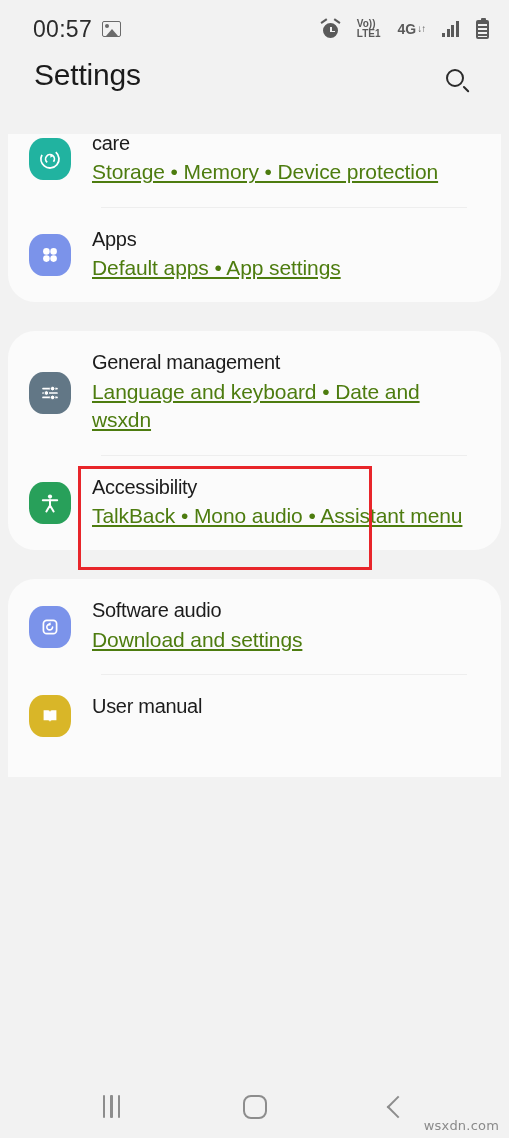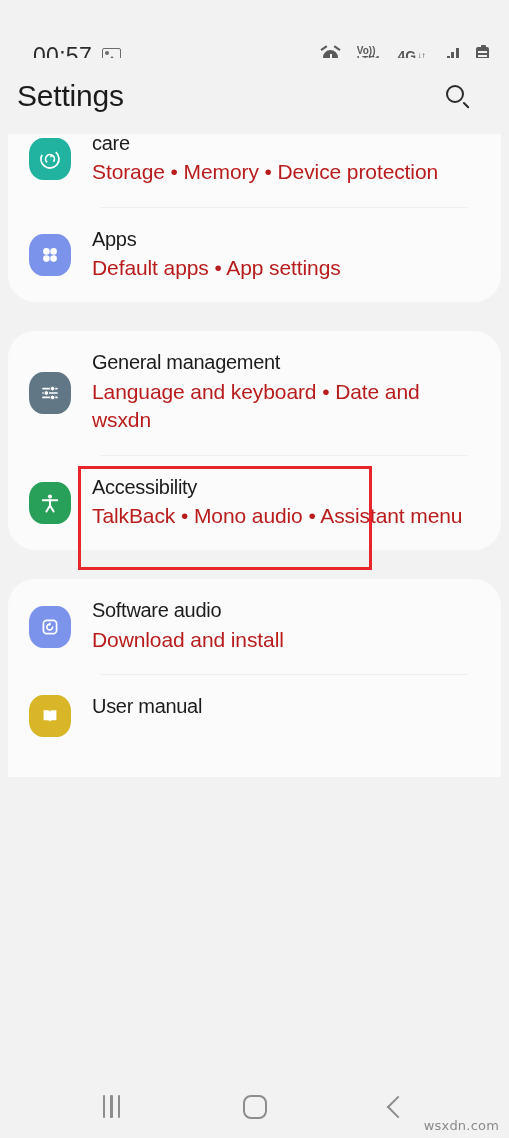--- a/index.html
+++ b/index.html
@@ -8,21 +8,21 @@
     background:#f2f2f2;
     font-family:"Liberation Sans", sans-serif;
     overflow:hidden;
   }
   .phone { position:relative; width:509px; height:1138px; background:#f2f2f2; }
 
   
   .statusbar {
     position:absolute; top:0; left:0; right:0; height:58px;
     display:flex; align-items:center; justify-content:space-between;
-    padding:0 20px 0 33px; background:#f2f2f2;margin-top:27px;
+    padding:0 20px 0 33px; background:#f2f2f2;
   }
   .sb-left { display:flex; align-items:center; gap:10px; }
   .sb-clock { font-size:23px; color:#2b2b2b; letter-spacing:.3px; font-weight:400; }
   .sb-right { display:flex; align-items:center; gap:17px; }
 
   .ico-photo { width:19px; height:16px; border:1.8px solid #6b6b6b; border-radius:2px;
                position:relative; overflow:hidden; }
   .ico-photo:before { content:""; position:absolute; width:4px; height:4px; border-radius:50%;
                       background:#6b6b6b; left:2px; top:2px; }
   .ico-photo:after { content:""; position:absolute; width:0; height:0; bottom:0; left:3px;
@@ -56,43 +56,43 @@
 
   .ico-batt { width:13px; height:19px; border:2px solid #5a5a5a; border-radius:2px;
               position:relative; background:
                 repeating-linear-gradient(to bottom,#5a5a5a 0 2px,#f2f2f2 2px 4px); }
   .ico-batt:before { content:""; position:absolute; top:-4px; left:3px; width:5px; height:3px;
                      background:#5a5a5a; border-radius:1px 1px 0 0; }
 
   
   .titlebar {
     position:absolute; top:58px; left:0; right:0; height:76px;
-    display:flex; align-items:center; justify-content:space-between;
-    padding:0 30px 0 17px; background:#f2f2f2;
+    display:flex; align-items:flex-start; justify-content:space-between;
+    padding:0 30px 0 34px; background:#f2f2f2;
   }
   .title { font-size:30px; color:#1b1b1b; font-weight:400; letter-spacing:-.2px; }
   .search-btn { width:44px; height:44px; display:flex; align-items:center; justify-content:center; }
   .ico-search { width:23px; height:23px; position:relative; }
   .ico-search .ring { position:absolute; width:18px; height:18px; border:2.4px solid #2b2b2b;
                       border-radius:50%; top:0; left:0; }
   .ico-search .handle { position:absolute; width:2.4px; height:8px; background:#2b2b2b;
                         right:1px; bottom:-1px; transform:rotate(-45deg); border-radius:2px; }
 
   
   .list { position:absolute; top:134px; left:0; right:0; bottom:63px; overflow:hidden; }
   .card { background:#fbfbfb; border-radius:27px; margin:0 8px 29px 8px; }
   .card.clipped-top { border-top-left-radius:0; border-top-right-radius:0; margin-top:0; }
   .card.clipped-bot { border-bottom-left-radius:0; border-bottom-right-radius:0; margin-bottom:0; }
 
   .row { display:flex; padding:0 16px 0 0; position:relative; }
   .row-inner { display:flex; flex:1; padding:20px 0 20px 0; }
   .icon-wrap { width:84px; flex:0 0 84px; display:flex; align-items:center; justify-content:center; }
   .row-text { flex:1; padding-right:14px; }
   .row-title { font-size:20px; line-height:1.17; color:#1c1c1c; font-weight:400; letter-spacing:-.3px; }
-  .row-sub { font-size:21px; line-height:1.35; color:#b91c1c; margin-top:3px; letter-spacing:-.1px; }
+  .row-sub { font-size:21px; line-height:1.35; color:#4d7c0f; margin-top:3px; letter-spacing:-.1px;text-decoration:underline; }
   .divider { height:1px; background:#eeeeee; margin-left:93px; margin-right:34px; }
 
   
   .sq { width:42px; height:42px; border-radius:14px/16px; position:relative;
         display:flex; align-items:center; justify-content:center; }
   .sq svg { display:block; }
 
   
   .annot {
     position:absolute; border:3px solid #e8252a; background:transparent;
@@ -251,21 +251,21 @@
             <div class="sq" style="background:#7b93ea;">
               <svg width="24" height="24" viewBox="0 0 24 24">
                 <rect x="5.4" y="5.4" width="13.2" height="13.2" rx="3.4" fill="none" stroke="#fff" stroke-width="1.7"></rect>
                 <path d="M14.6 12 A2.9 2.9 0 1 1 12 9.1" fill="none" stroke="#fff" stroke-width="1.6" stroke-linecap="round"></path>
                 <path d="M12.4 7.0 L12.4 10.6 L9.3 10.6 Z" fill="#fff"></path>
               </svg>
             </div>
           </div>
           <div class="row-text">
             <div class="row-title">Software audio</div>
-            <div class="row-sub">Download and install</div>
+            <div class="row-sub">Download and settings</div>
           </div>
         </div>
       </div>
       <div class="divider"></div>
 
       <div class="row">
         <div class="row-inner" style="padding-bottom:40px;">
           <div class="icon-wrap">
             <div class="sq" style="background:#d9b628;">
               <svg width="24" height="24" viewBox="0 0 24 24">

